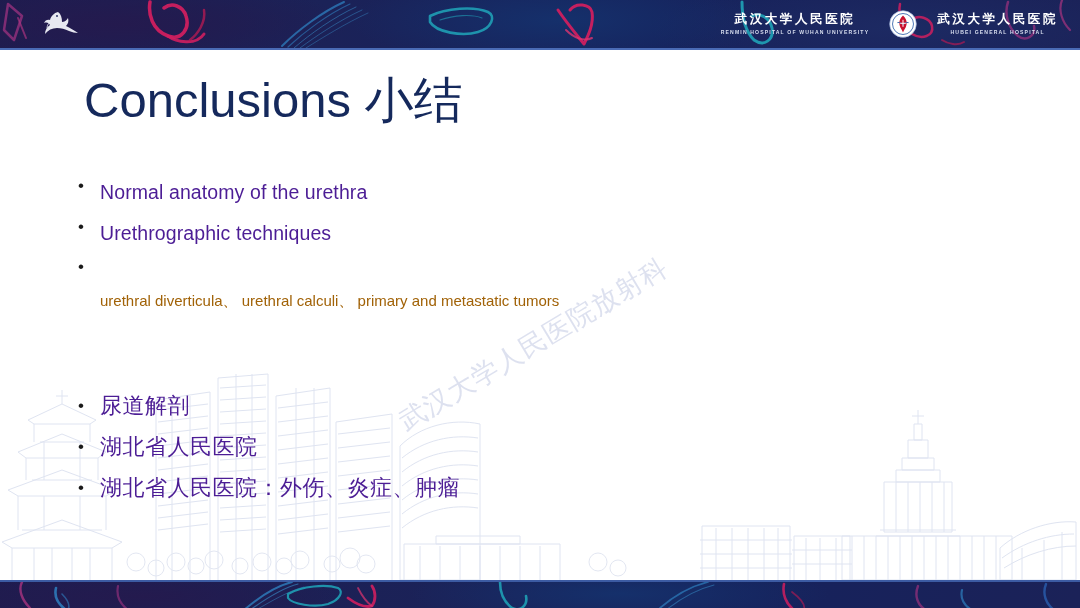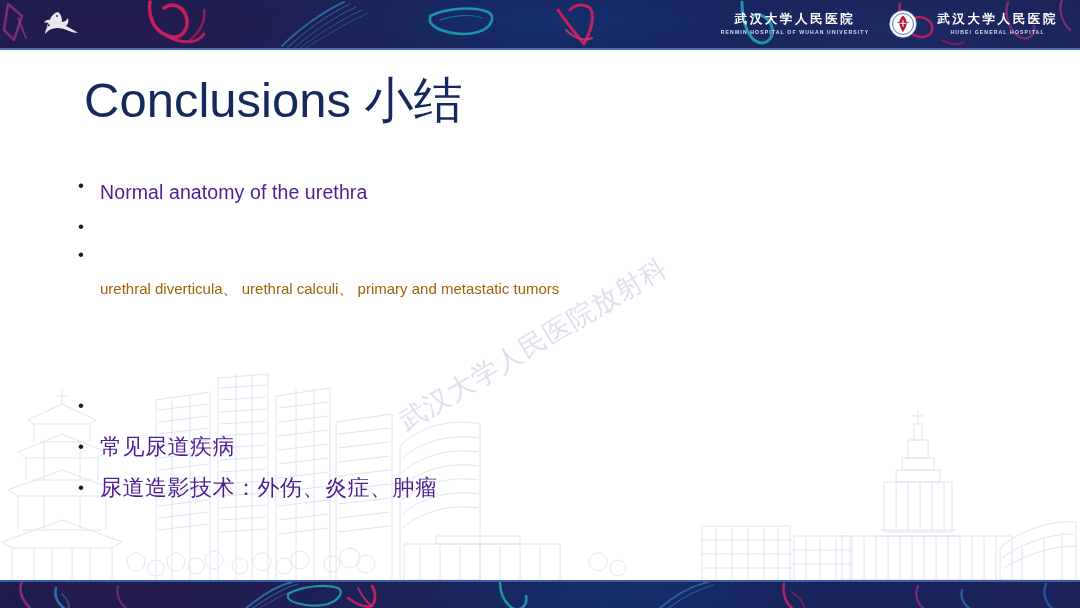--- a/index.html
+++ b/index.html
@@ -356,43 +356,45 @@
 
   <div class="content group-en">
 
     <div class="bullet">
       <span class="dot">•</span>
       <span class="btext">Normal  anatomy of the urethra</span>
     </div>
 
     <div class="bullet">
       <span class="dot">•</span>
+      <span class="btext">Urethrographic techniques</span>
     </div>
 
     <div class="bullet">
       <span class="dot">•</span>
     </div>
 
     <div class="wrapline">urethral diverticula、 urethral calculi、  primary and metastatic tumors</div>
   </div>
 
   <div class="group-cn">
 
     <div class="bullet">
       <span class="dot">•</span>
-    </div>
-
-    <div class="bullet">
-      <span class="dot">•</span>
-      <span class="btext">常见尿道疾病</span>
-    </div>
-
-    <div class="bullet">
-      <span class="dot">•</span>
-      <span class="btext">尿道造影技术：外伤、炎症、肿瘤</span>
+      <span class="btext">尿道解剖</span>
+    </div>
+
+    <div class="bullet">
+      <span class="dot">•</span>
+      <span class="btext">湖北省人民医院</span>
+    </div>
+
+    <div class="bullet">
+      <span class="dot">•</span>
+      <span class="btext">湖北省人民医院：外伤、炎症、肿瘤</span>
     </div>
   </div>
 
   <div class="banner banner-bottom">
     <svg class="ribbon" width="1080" height="28" viewBox="0 0 1080 28" style="left:0;top:0;">
       <g fill="none" stroke-linecap="round" stroke-linejoin="round">
         <path d="M22 0 C18 8 22 18 30 26" stroke="#a8337f" stroke-width="2.4" opacity="0.8"></path>
         <path d="M56 6 C54 14 58 22 66 28" stroke="#2e7fbf" stroke-width="2.6" opacity="0.85"></path>
         <path d="M62 12 C68 18 70 24 68 28" stroke="#2e7fbf" stroke-width="1.6" opacity="0.6"></path>
         <path d="M118 4 C116 14 120 22 128 28" stroke="#8e2f7a" stroke-width="2.2" opacity="0.7"></path>

